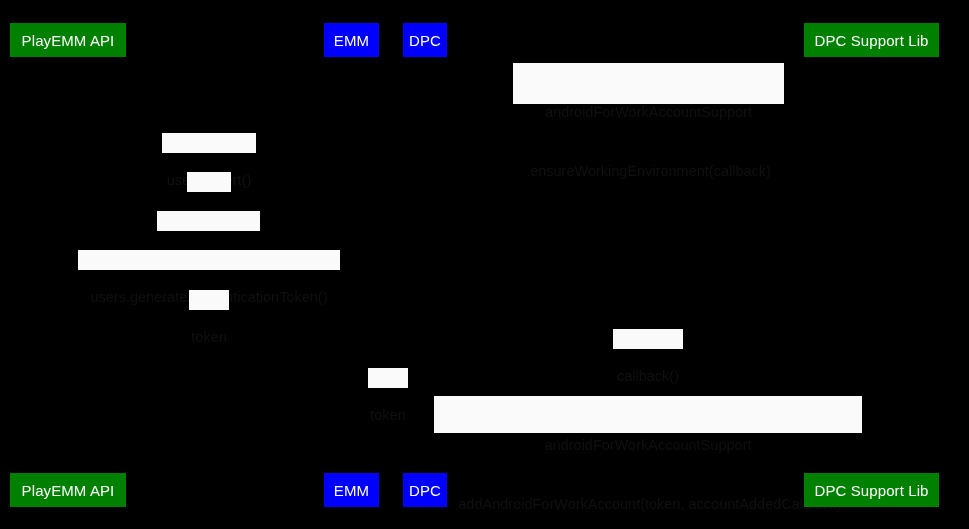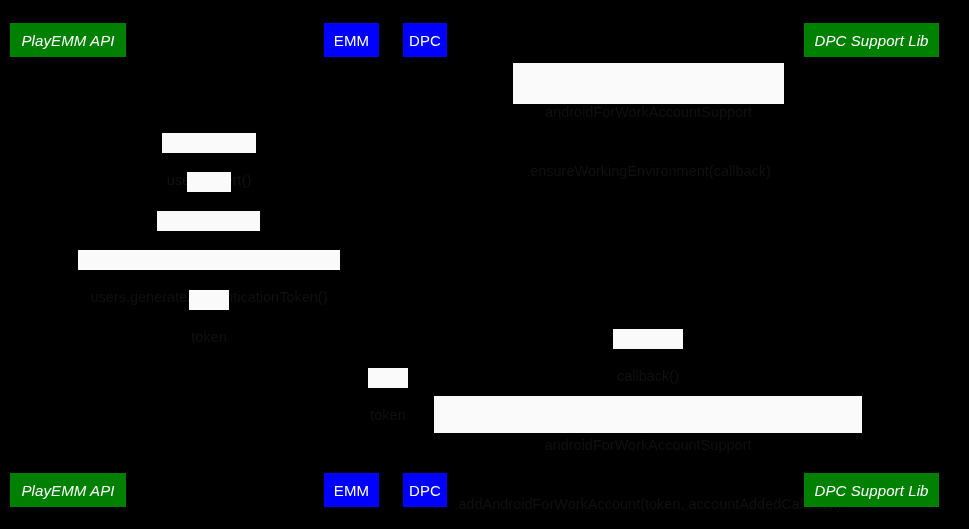--- a/index.html
+++ b/index.html
@@ -24,21 +24,21 @@
     align-items: center;
     justify-content: center;
     color: #ffffff;
     font-size: 15px;
     font-family: "Liberation Sans", sans-serif;
     line-height: 1;
     letter-spacing: 0.1px;
     box-sizing: border-box;
     white-space: nowrap;
   }
-  .participant.green { background: #008000; font-style: italic; }
+  .participant.green { background: #008000; }
   .participant.blue  { background: #0000ff; }
 
   .msg-label {
     position: absolute;
     background: #fafafa;
     color: #101010;
     font-size: 14.5px;
     font-family: "Liberation Sans", sans-serif;
     line-height: 19px;
     text-align: center;

